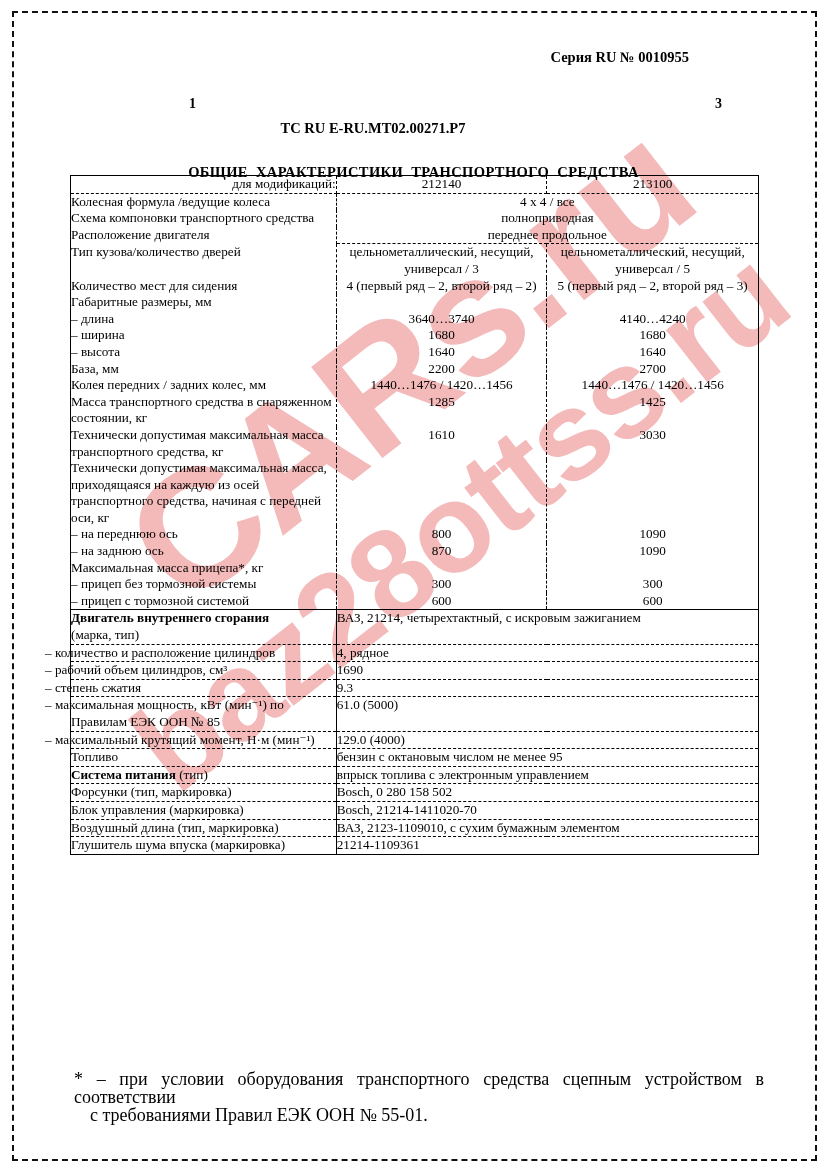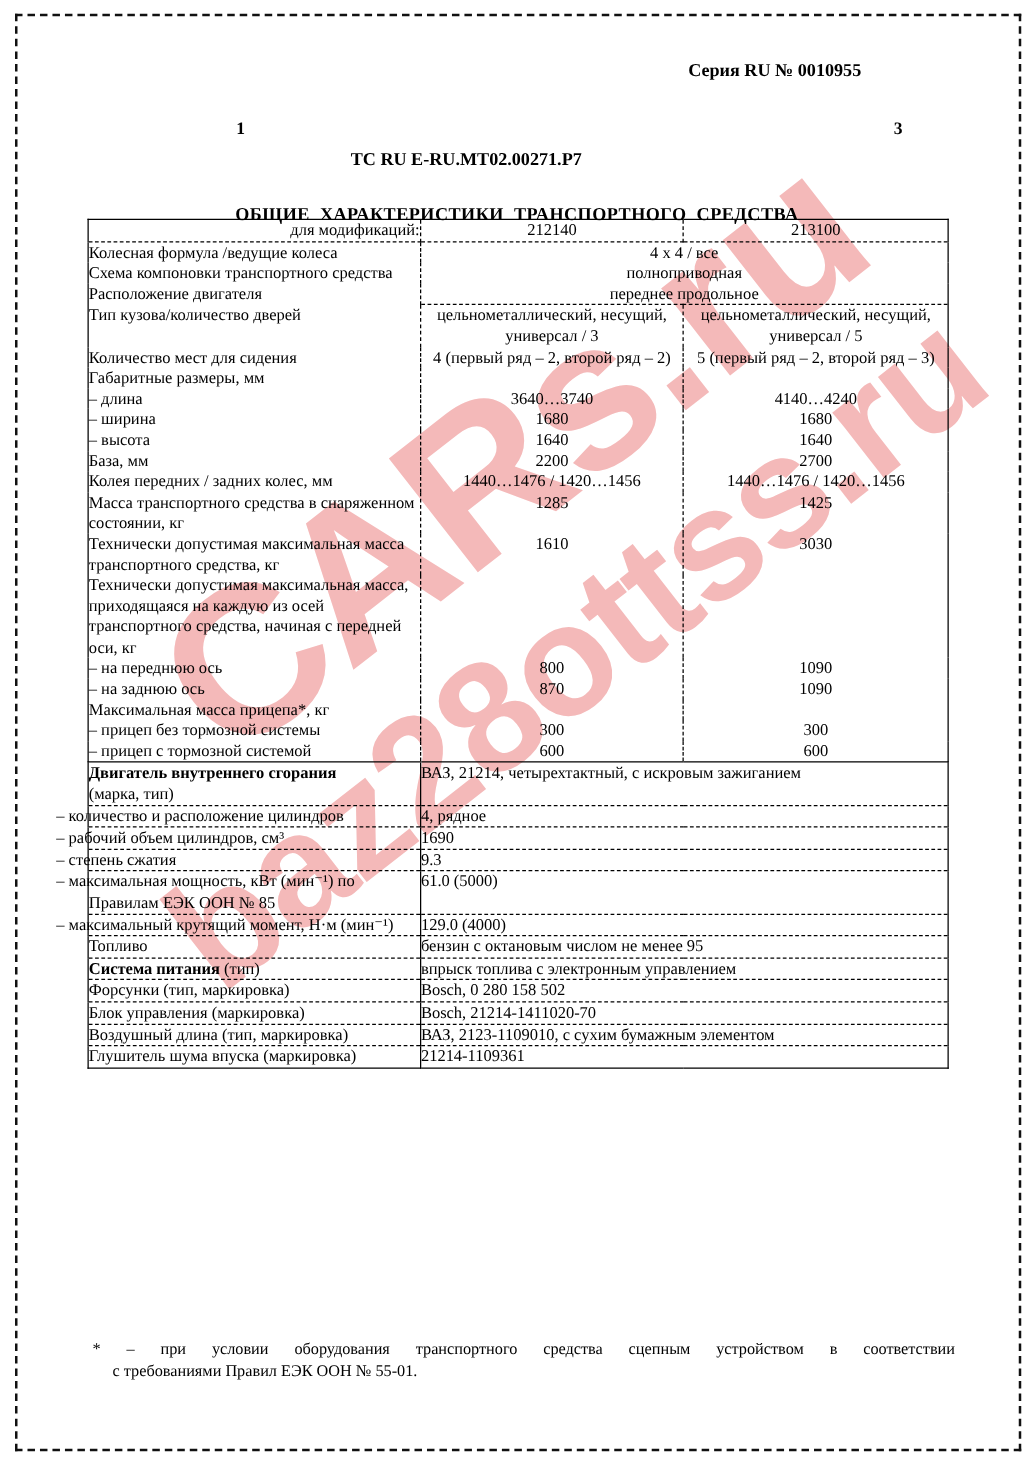--- a/index.html
+++ b/index.html
@@ -150,21 +150,21 @@
   .sub-item-eng { padding-left: 40px; text-indent: -26px; }
 
   .nowrap { white-space: nowrap; }
 
   
   #footnote {
     position: absolute;
     left: 74px;
     top: 1070px;
     width: 690px;
-    font-size: 13px;
+    font-size: 18px;
     line-height: 18px;
     z-index: 6;
   }
   #footnote .fn-line1 {
     text-align: justify;
     text-align-last: justify;
     padding-left: 0;
   }
   #footnote .fn-line2 {
     padding-left: 16px;

